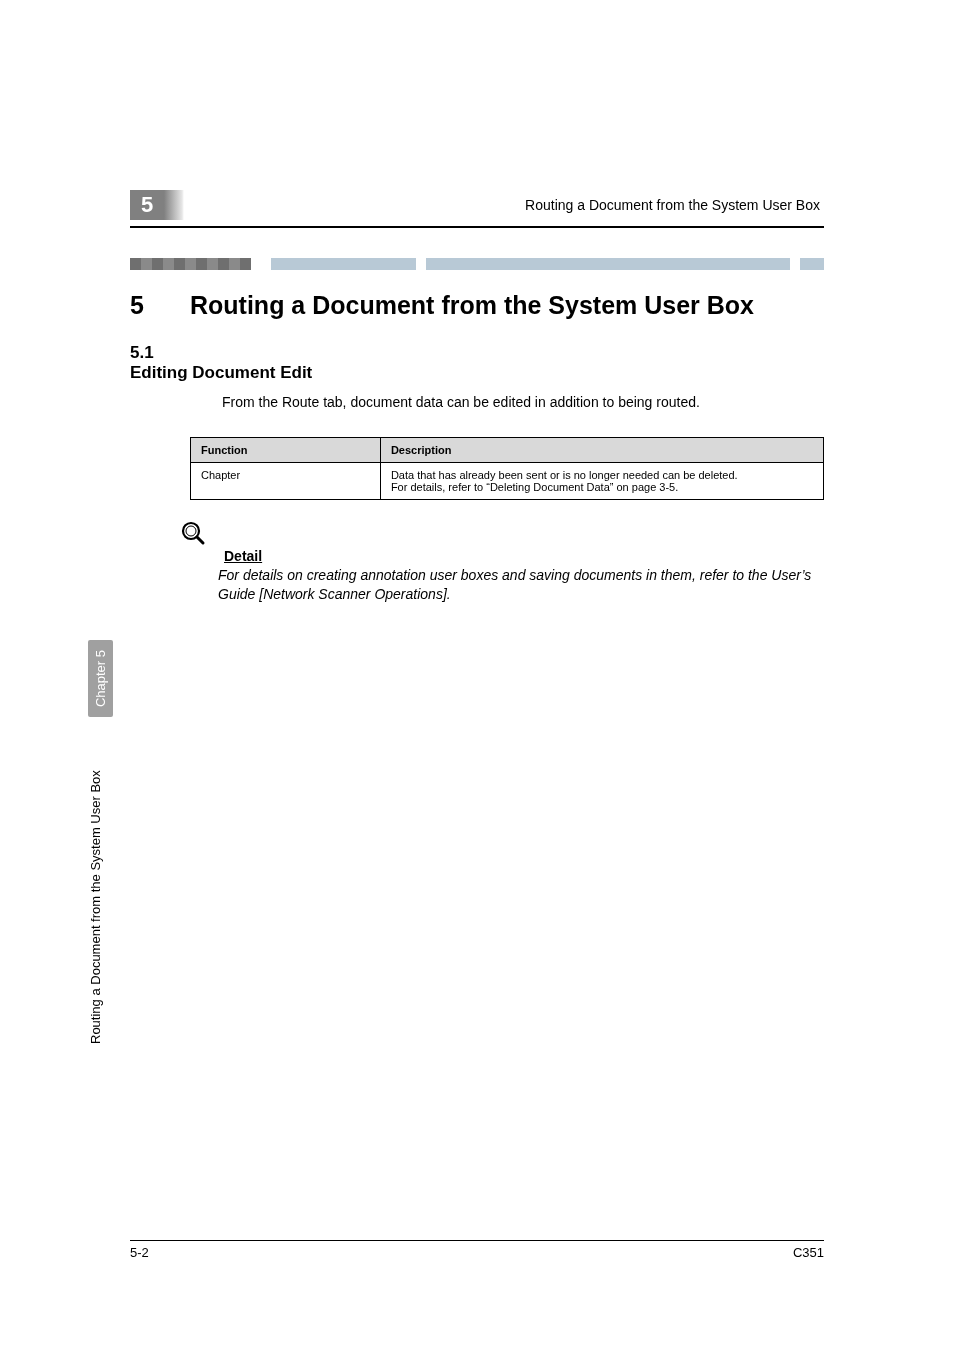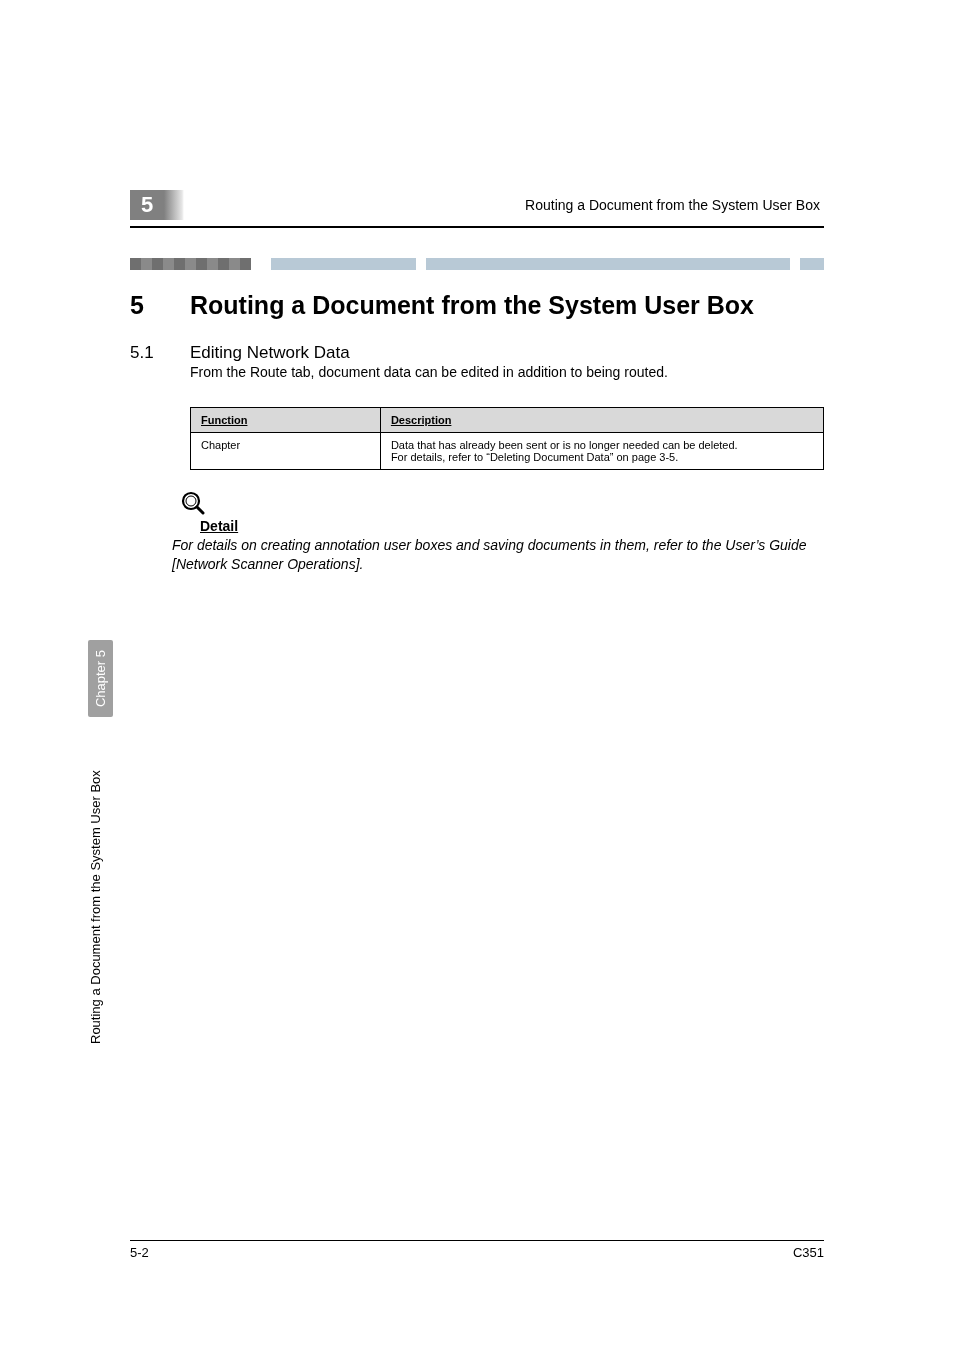--- a/index.html
+++ b/index.html
@@ -74,65 +74,66 @@
     .main-heading {
       font-size: 25px;
       font-weight: bold;
       margin-bottom: 22px;
       line-height: 1.25;
       display: flex;
     }
     .main-heading .num { width: 60px; flex-shrink: 0; }
     .sub-heading {
       font-size: 17px;
-      font-weight: normal;
-      display: flex;
+      font-weight: bold;
+      margin-bottom: 10px;
+      display: flex;
+      flex-direction: column;
     }
     .sub-heading .num { width: 60px; flex-shrink: 0; }
     .body-text {
       font-size: 14px;
       line-height: 1.4;
-      margin-left: 60px;
+      margin-left: 92px;
       margin-bottom: 24px;
     }
     table.func {
       width: calc(100% - 60px);
       margin-left: 60px;
       border-collapse: collapse;
       font-size: 11px;
       margin-bottom: 20px;
     }
     table.func th, table.func td {
       border: 1px solid #000;
       padding: 6px 10px;
       text-align: left;
       vertical-align: top;
     }
     table.func th {
       background: #d9d9d9;
       font-weight: bold;
-      text-decoration: underline;
     }
     table.func th:first-child, table.func td:first-child { width: 30%; }
     .detail-icon {
       margin-left: 50px;
       margin-bottom: 2px;
     }
     .detail-icon svg { display: block; }
     .detail-label {
       font-size: 14px;
       font-weight: bold;
-      margin-left: 70px;
+      margin-left: 94px;
       margin-bottom: 2px;
       text-decoration: underline;
     }
     .detail-body {
       font-size: 14px;
       font-style: italic;
-      margin-left: 42px;
+      margin-left: 88px;
       line-height: 1.35;
     }
     .footer {
       position: absolute;
       bottom: 90px;
       left: 130px;
       right: 130px;
     }
     .footer-rule { height: 1.5px; background: #000; margin-bottom: 4px; }
     .footer-row { display: flex; justify-content: space-between; font-size: 13px; }
@@ -196,21 +197,21 @@
     </div>
   </div>
 
   <div class="main-heading">
     <span class="num">5</span>
     <span>Routing a Document from the System User Box</span>
   </div>
 
   <div class="sub-heading">
     <span class="num">5.1</span>
-    <span>Editing Network Data</span>
+    <span>Editing Document Edit</span>
   </div>
 
   <p class="body-text">From the Route tab, document data can be edited in addition to being routed.</p>
 
   <table class="func">
     <thead>
       <tr>
         <th>Function</th>
         <th>Description</th>
       </tr>

